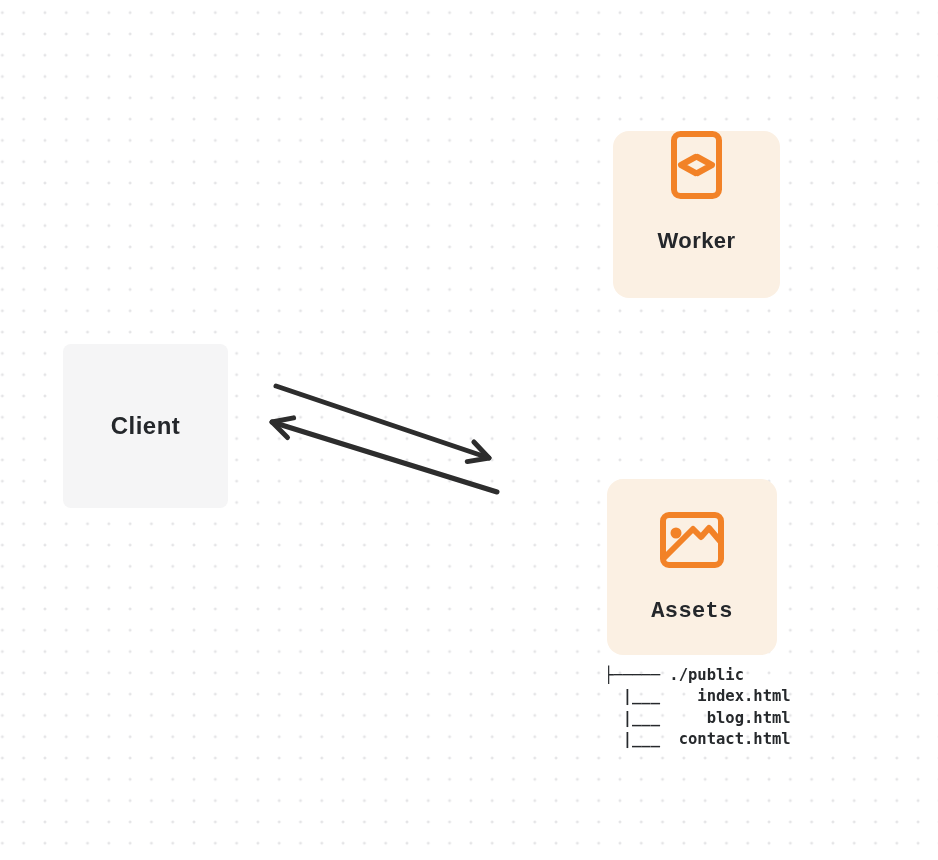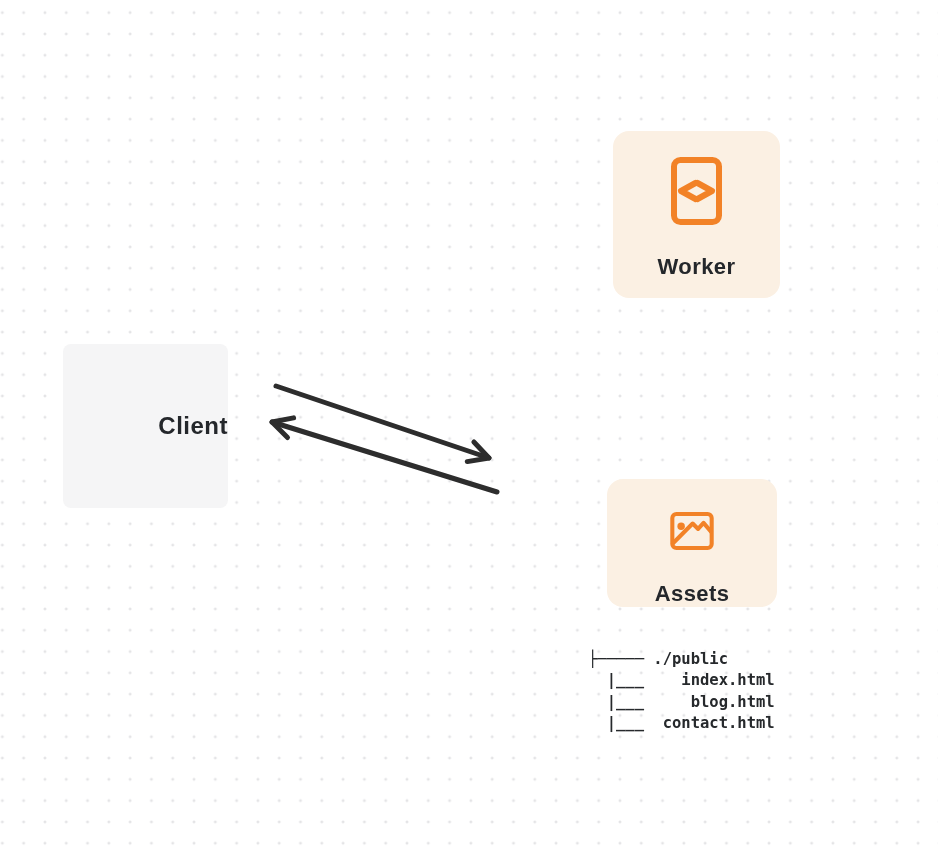--- a/index.html
+++ b/index.html
@@ -33,21 +33,21 @@
     pointer-events:none;
   }
   .client-box{
     position:absolute;
     left:63px; top:344px;
     width:165px; height:164px;
     background:var(--client-bg);
     border-radius:8px;
     display:flex;
     align-items:center;
-    justify-content:flex-end;
+    justify-content:center;
   }
   .client-label{
     font-size:24px;
     font-weight:700;
     letter-spacing:0.5px;
     color:var(--text);
   }
   .request-label{
     position:absolute;
     left:281px; top:339px;
@@ -90,34 +90,34 @@
   }
   .card .card-label{
     font-size:22px;
     font-weight:700;
     letter-spacing:0.4px;
     color:var(--text);
   }
   .worker-card{
     left:613px; top:131px;
     width:167px; height:167px;
-    padding-top:26px;
     gap:29px;
   }
   .assets-card{
     left:607px; top:479px;
-    width:170px; height:128px;
+    width:170px; height:176px;
     padding-top:33px;
     gap:31px;
+    font-family:Liberation Mono, monospace;
   }
   .icon{display:block;}
   .file-tree{
     position:absolute;
     left:588px; top:649px;
-    margin:0;
+    margin:16px;
     font-family:"DejaVu Sans Mono", monospace;
     font-size:15.5px;
     line-height:21.3px;
     font-weight:600;
     color:#26292c;
   }
 </style>
 </head>
 <body>
 

